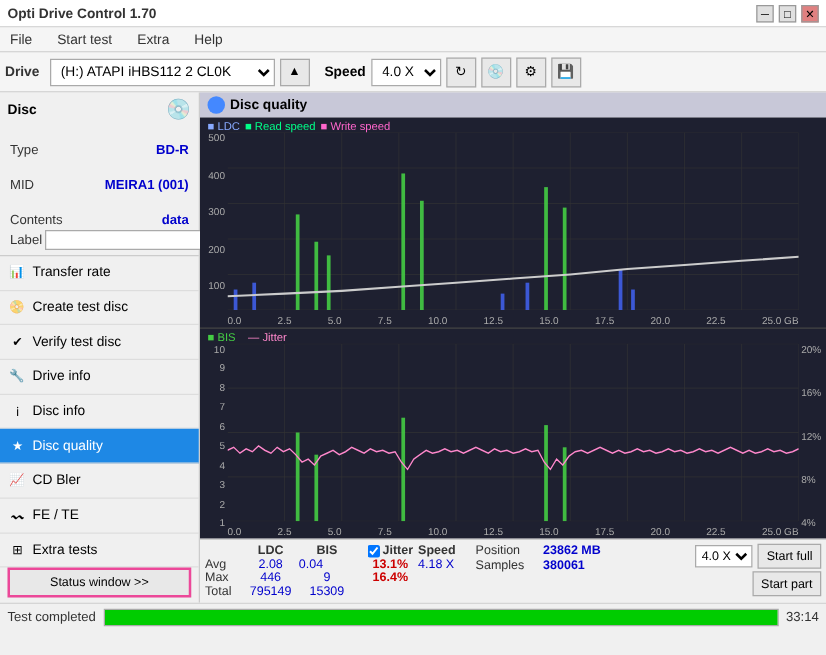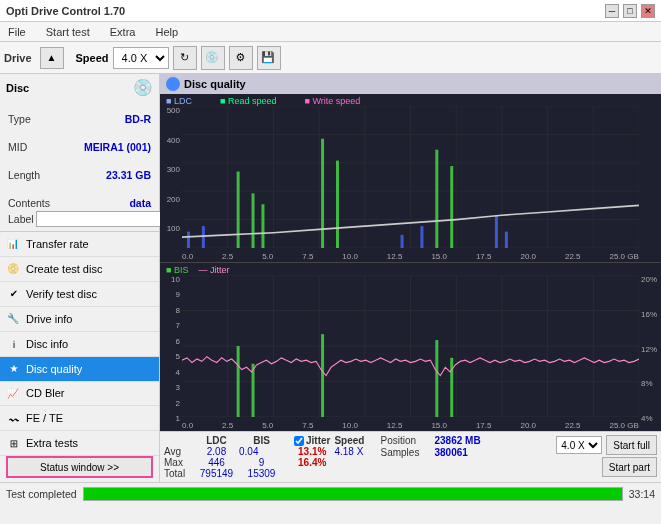--- a/index.html
+++ b/index.html
@@ -82,20 +82,23 @@
 
 <div class="menu-bar">
   <span class="menu-item">File</span>
   <span class="menu-item">Start test</span>
   <span class="menu-item">Extra</span>
   <span class="menu-item">Help</span>
 </div>
 
 <div class="toolbar">
   <span class="toolbar-label">Drive</span>
+  <select class="drive-select">
+    <option>(H:)  ATAPI iHBS112  2 CL0K</option>
+  </select>
   <div class="eject-btn">▲</div>
   <span class="speed-label">Speed</span>
   <select class="speed-select">
     <option>4.0 X</option>
   </select>
   <div class="toolbar-icon-btn">↻</div>
   <div class="toolbar-icon-btn">💿</div>
   <div class="toolbar-icon-btn">⚙</div>
   <div class="toolbar-icon-btn">💾</div>
 </div>
@@ -111,24 +114,20 @@
       </div>
       <div class="disc-row">
         <span class="disc-row-label">Type</span>
         <span class="disc-row-value">BD-R</span>
       </div>
       <div class="disc-row">
         <span class="disc-row-label">MID</span>
         <span class="disc-row-value">MEIRA1 (001)</span>
       </div>
       <div class="disc-row">
-        <span class="disc-row-label">Length</span>
-        <span class="disc-row-value">23.31 GB</span>
-      </div>
-      <div class="disc-row">
         <span class="disc-row-label">Contents</span>
         <span class="disc-row-value">data</span>
       </div>
       <div class="label-row">
         <span class="disc-row-label">Label</span>
         <input class="label-input" type="text" style="">
         <button class="label-btn">⚙</button>
       </div>
     </div>
 
@@ -178,21 +177,21 @@
 
     <div class="dq-header">
       <span class="dq-icon dq-icon-blue"></span>
       <span class="dq-title">Disc quality</span>
     </div>
 
     <div style="flex:1; display:flex; flex-direction:column; background:#1e2030;">
 
       <div style="flex:1; position:relative; border-bottom:1px solid #444;">
 
-        <div style="position:absolute; top:2px; left:6px; display:flex; gap:28px; z-index:10; font-size:9px;align-items:center;">
+        <div style="position:absolute; top:2px; left:6px; display:flex; gap:4px; z-index:10; font-size:9px;align-items:center;">
           <span style="color:#88aaff;">■ <span>LDC</span></span>
           <span style="color:#00ff88;">■ <span>Read speed</span></span>
           <span style="color:#ff66cc;">■ <span>Write speed</span></span>
         </div>
 
         <div style="position:absolute; top:12px; left:0; width:22px; height:calc(100% - 20px); display:flex; flex-direction:column; justify-content:space-between; font-size:8px; color:#aaa; text-align:right; padding-right:2px;">
           <span>500</span>
           <span>400</span>
           <span>300</span>
           <span>200</span>

